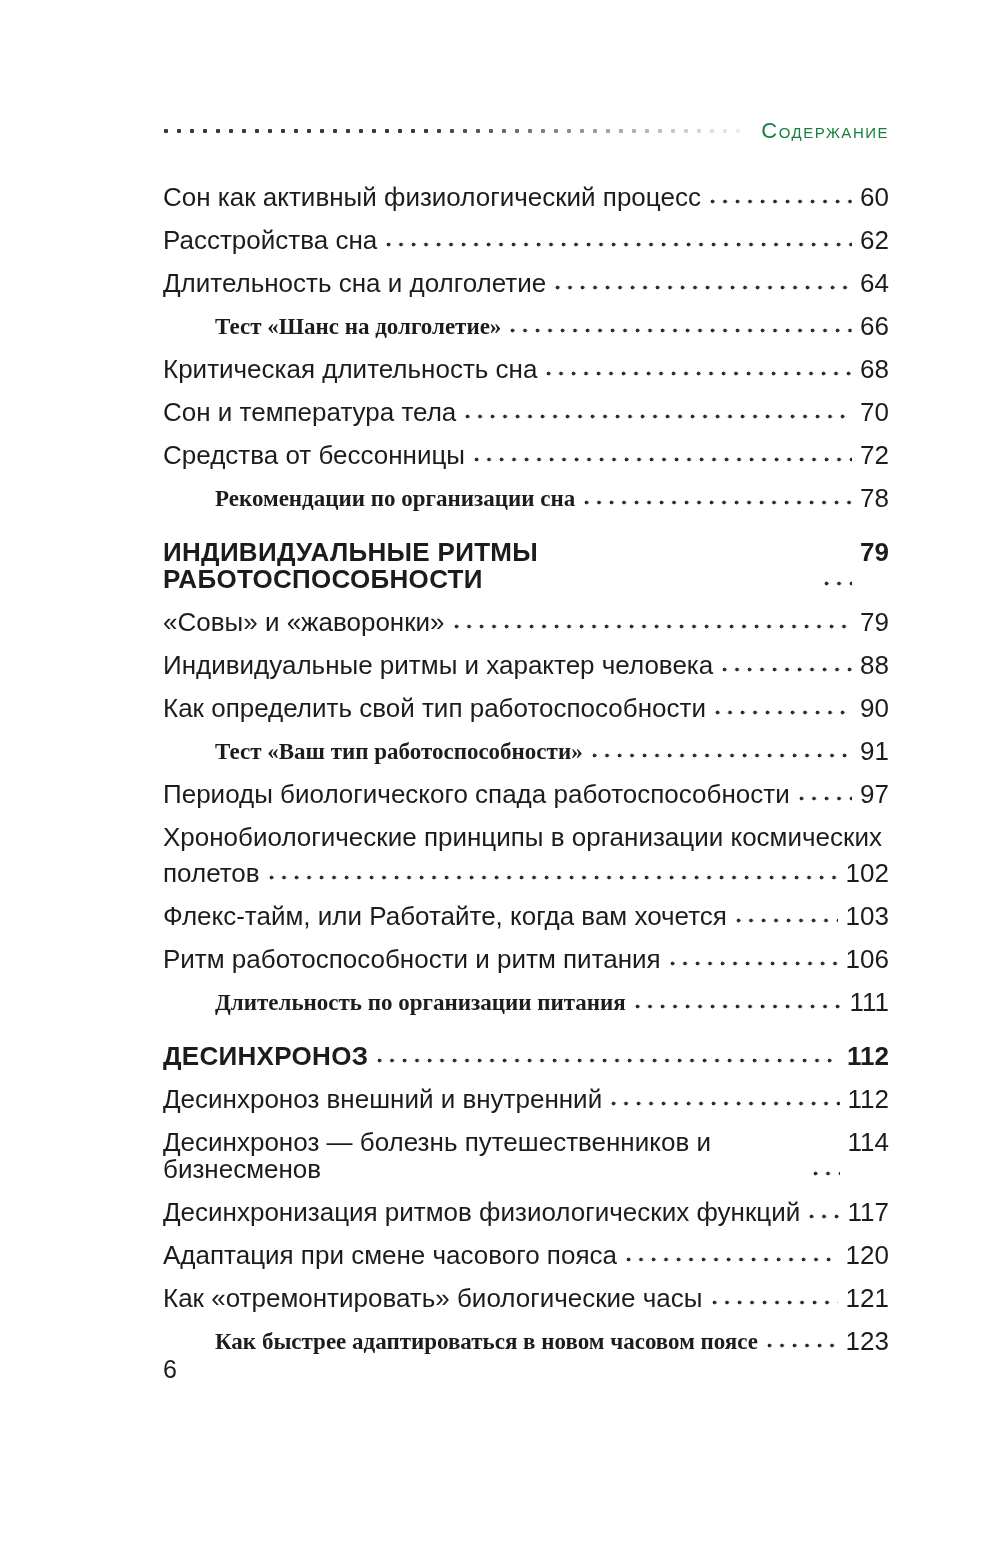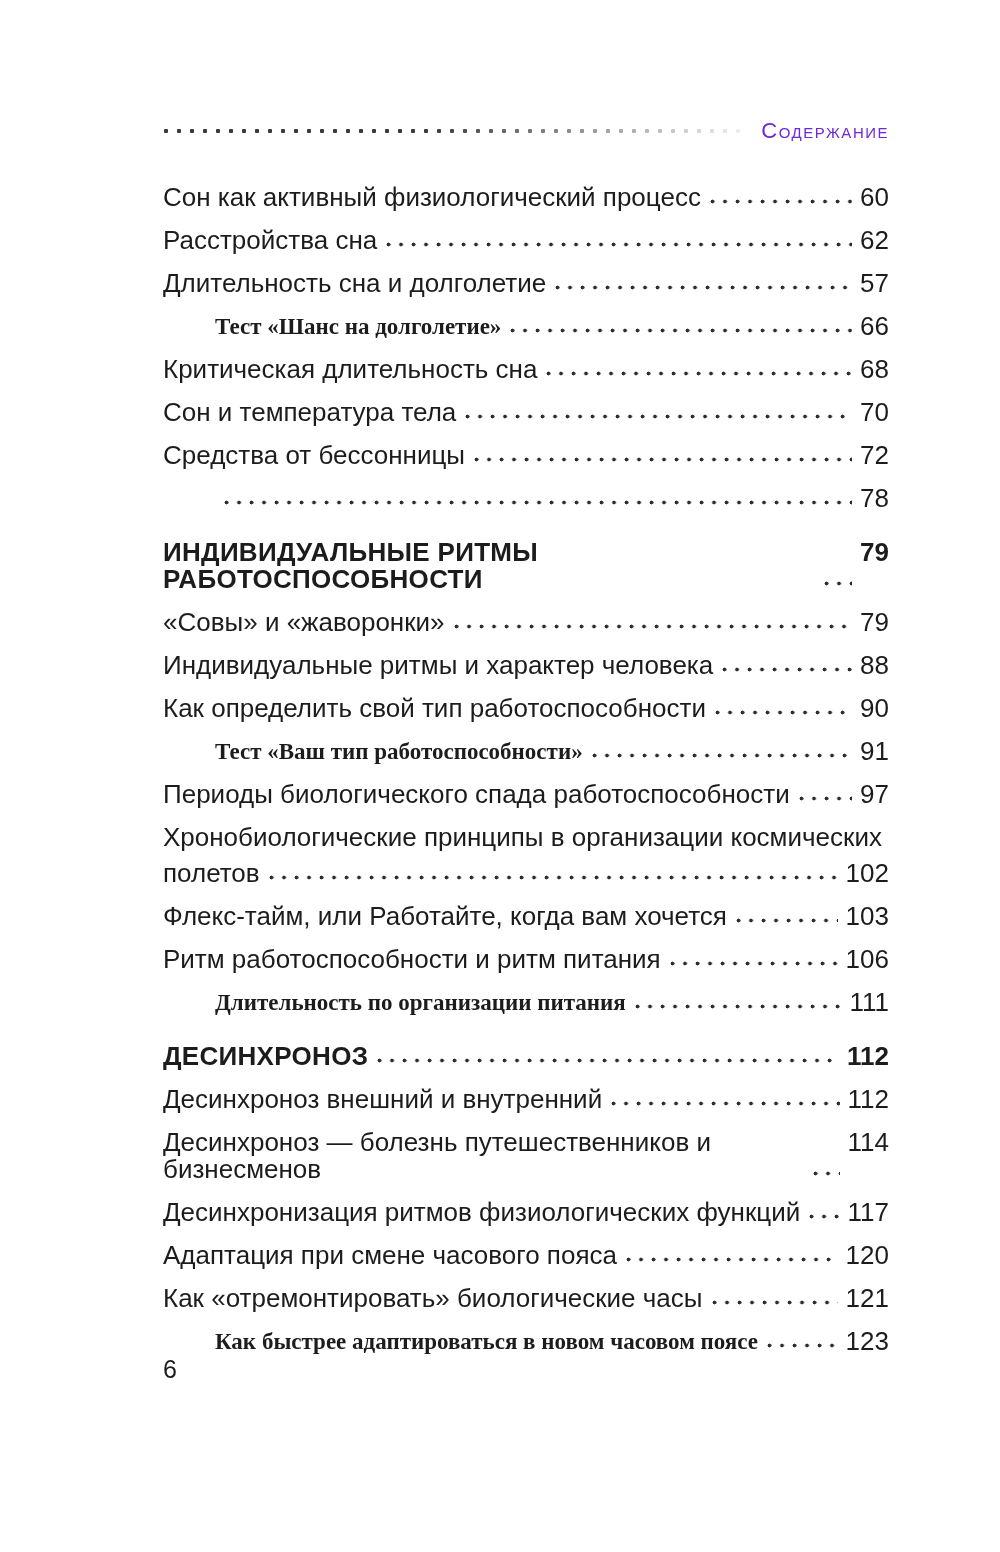--- a/index.html
+++ b/index.html
@@ -36,21 +36,21 @@
       linear-gradient(to right, rgba(255,255,255,0) 45%, rgba(255,255,255,0.92) 100%),
       radial-gradient(circle at 3px 3px, #3a3a3a 2px, rgba(0,0,0,0) 2.5px);
     background-size: 100% 100%, 13px 6px;
     background-repeat: no-repeat, repeat-x;
   }
   .header-title {
     padding-left: 16px;
     font-size: 22px;
     letter-spacing: 1.5px;
     font-variant: small-caps;
-    color: #6d28d9;
+    color: #15803d;
     white-space: nowrap;
   }
   
   .toc-list { width: 100%; }
   .toc-row {
     display: flex;
     align-items: flex-start;
     font-size: 26px;
     line-height: 27px;
     margin-bottom: 16px;
@@ -109,21 +109,21 @@
           <span class="toc-page">60</span>
         </div>
         <div class="toc-row normal">
           <span class="toc-label">Расстройства сна</span>
           <span class="leader"></span>
           <span class="toc-page">62</span>
         </div>
         <div class="toc-row normal">
           <span class="toc-label">Длительность сна и долголетие</span>
           <span class="leader"></span>
-          <span class="toc-page">57</span>
+          <span class="toc-page">64</span>
         </div>
         <div class="toc-row sub">
           <span class="toc-label">Тест «Шанс на долголетие»</span>
           <span class="leader"></span>
           <span class="toc-page">66</span>
         </div>
         <div class="toc-row normal">
           <span class="toc-label">Критическая длительность сна</span>
           <span class="leader"></span>
           <span class="toc-page">68</span>
@@ -132,20 +132,21 @@
           <span class="toc-label">Сон и температура тела</span>
           <span class="leader"></span>
           <span class="toc-page">70</span>
         </div>
         <div class="toc-row normal">
           <span class="toc-label">Средства от бессонницы</span>
           <span class="leader"></span>
           <span class="toc-page">72</span>
         </div>
         <div class="toc-row sub">
+          <span class="toc-label">Рекомендации по организации сна</span>
           <span class="leader"></span>
           <span class="toc-page">78</span>
         </div>
         <div class="toc-row heading">
           <span class="toc-label">ИНДИВИДУАЛЬНЫЕ РИТМЫ РАБОТОСПОСОБНОСТИ</span>
           <span class="leader"></span>
           <span class="toc-page">79</span>
         </div>
         <div class="toc-row normal">
           <span class="toc-label">«Совы» и «жаворонки»</span>

